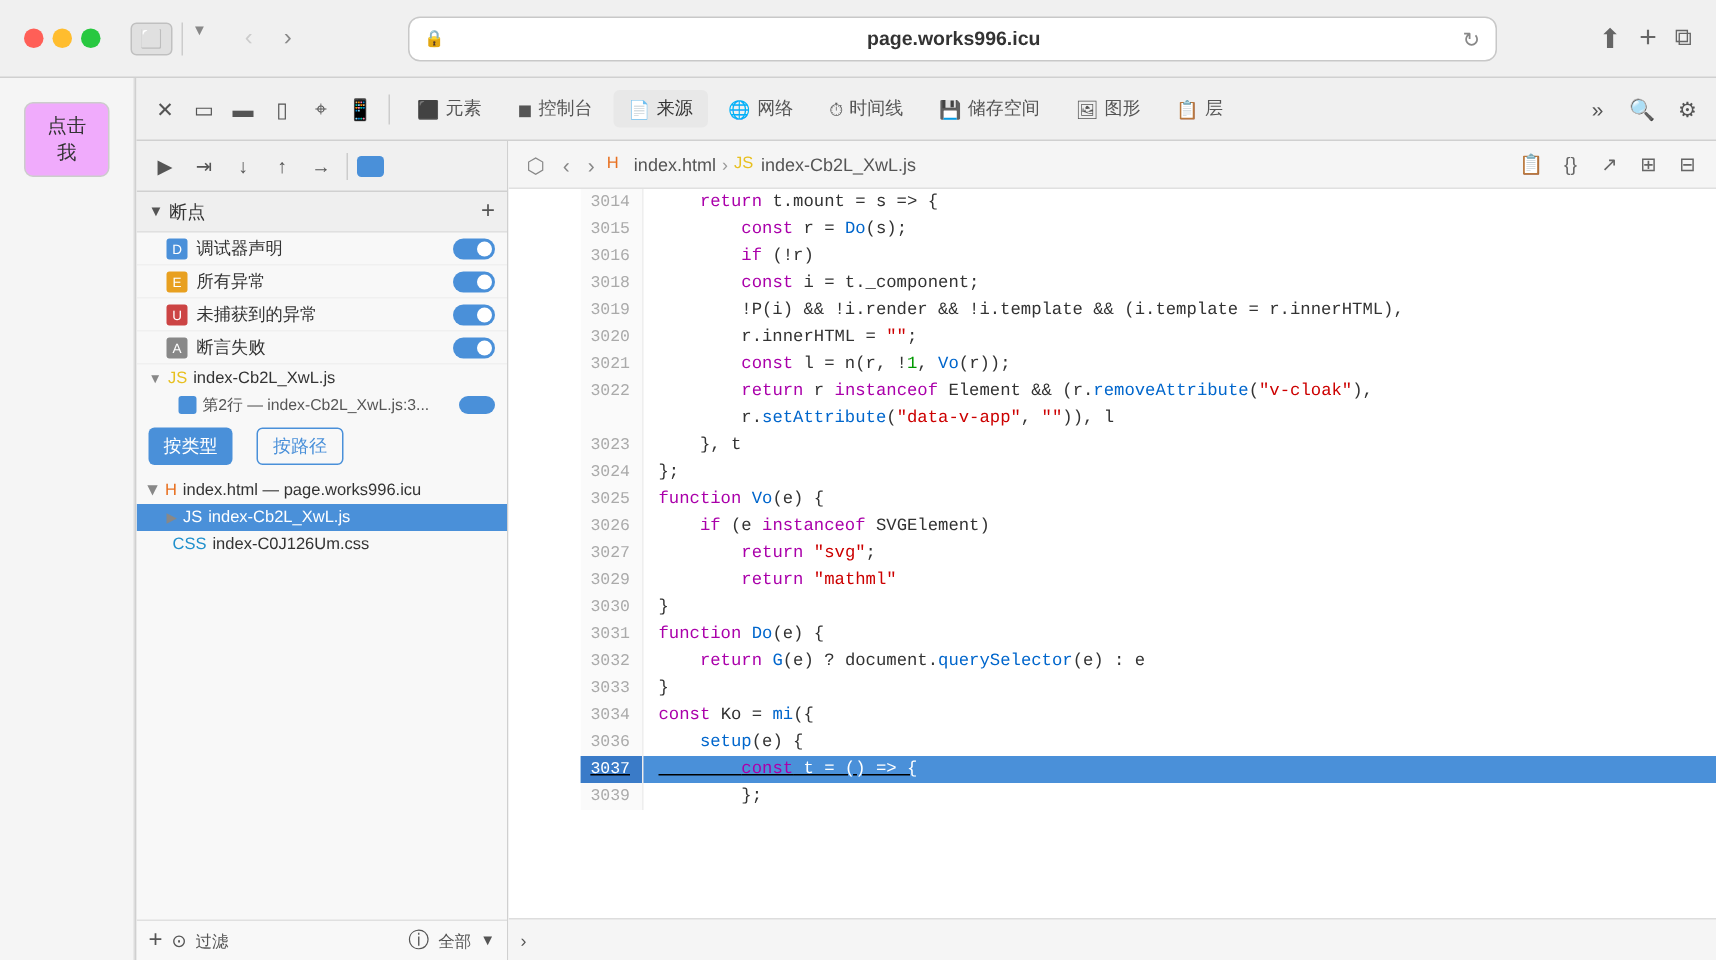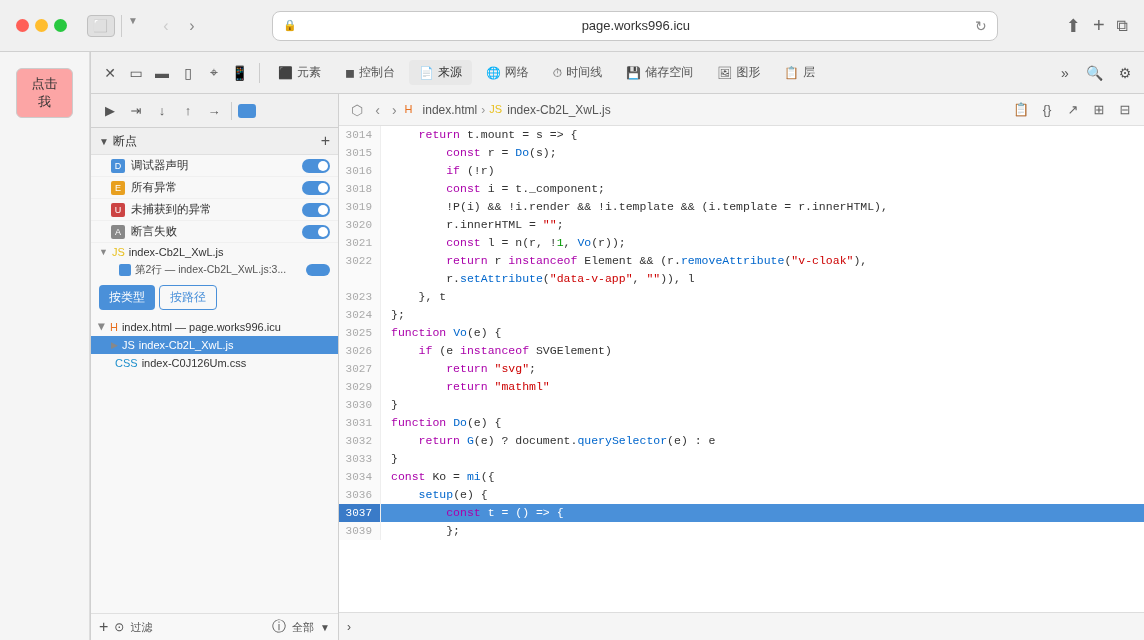--- a/index.html
+++ b/index.html
@@ -34,42 +34,42 @@
       border: 1px solid #c8c8c8;
       border-radius: 8px;
       display: flex;
       align-items: center;
       padding: 0 10px;
       gap: 6px;
       font-size: 13px;
       color: #333;
     }
     .lock-icon { font-size: 11px; color: #888; }
-    .url-text { flex: 1; text-align: center; }
+    .url-text { flex: 1; text-align: center; font-weight: bold; }
     .refresh-icon { font-size: 14px; color: #888; cursor: pointer; }
     .titlebar-right { display: flex; gap: 12px; align-items: center; }
     .titlebar-icon { font-size: 16px; color: #666; cursor: pointer; }
 
     
     .main-content {
       display: flex;
       height: calc(640px - 52px);
     }
 
     
     .left-panel {
       width: 90px;
       background: #f5f5f5;
       display: flex;
       align-items: flex-start;
       padding: 16px;
       border-right: 1px solid #ddd;
     }
     .click-btn {
-      background: #fca5a5;
+      background: #f0abfc;
       border: 1px solid #ccc;
       border-radius: 6px;
       padding: 6px 10px;
       font-size: 13px;
       color: #333;
       cursor: pointer;
     }
 
     
     .devtools {
@@ -182,21 +182,21 @@
     .source-item.selected .src-icon { color: white; }
     .src-arrow { font-size: 9px; color: #888; flex-shrink: 0; }
     .src-arrow.open { transform: rotate(90deg); }
     .src-icon { font-size: 11px; color: #666; flex-shrink: 0; }
     .src-label { flex: 1; font-size: 11px; overflow: hidden; text-overflow: ellipsis; white-space: nowrap; }
 
     
     .type-buttons {
       display: flex;
       padding: 6px 8px;
-      gap: 4px;
+      gap: 16px;
     }
     .type-btn {
       padding: 3px 10px;
       font-size: 12px;
       background: #4a90d9;
       color: white;
       border: none;
       border-radius: 4px;
       cursor: pointer;
     }
@@ -254,27 +254,28 @@
     .code-toolbar-right { margin-left: auto; display: flex; gap: 4px; }
     .code-tool-btn { width: 22px; height: 22px; display: flex; align-items: center; justify-content: center; font-size: 13px; color: #666; cursor: pointer; border-radius: 3px; }
 
     
     .code-area {
       flex: 1;
       overflow: auto;
       font-family: 'Menlo', 'Monaco', 'Courier New', monospace;
       font-size: 11.5px;
       line-height: 18px;
+      margin-left: 48px;
     }
     .code-line {
       display: flex;
       align-items: stretch;
       min-height: 18px;
     }
-    .code-line.highlighted { background: #4a90d9; }
+    .code-line.highlighted { background: #4a90d9; text-decoration: underline; }
     .code-line.highlighted .code-text { color: white; }
     .code-line.highlighted .line-num { background: #3a7bc8; color: white; }
     .line-num {
       width: 42px;
       text-align: right;
       padding-right: 8px;
       color: #aaa;
       background: #fafafa;
       border-right: 1px solid #eee;
       flex-shrink: 0;

